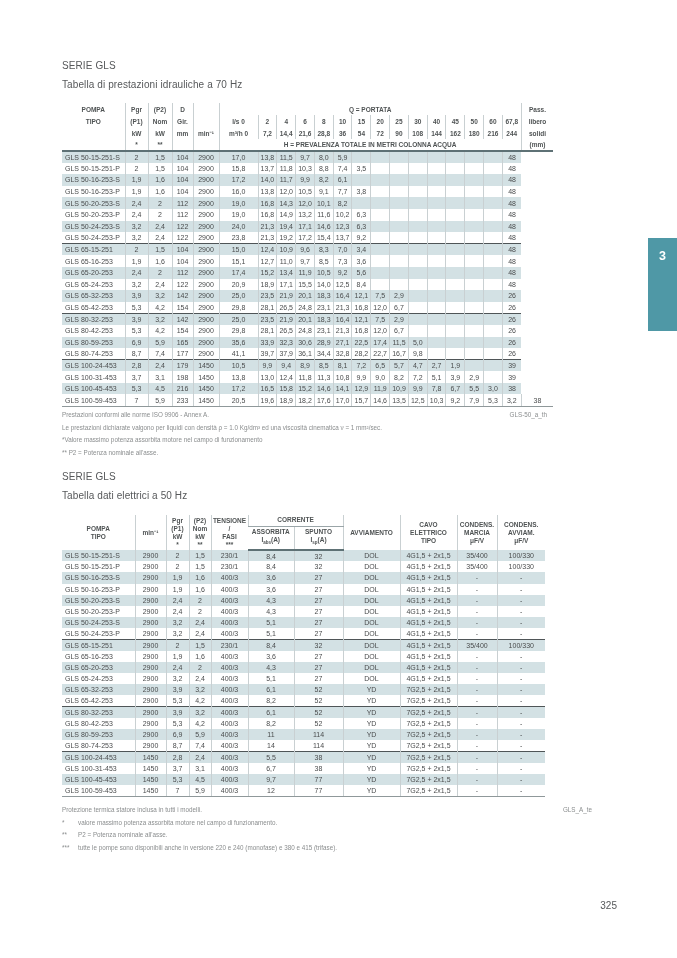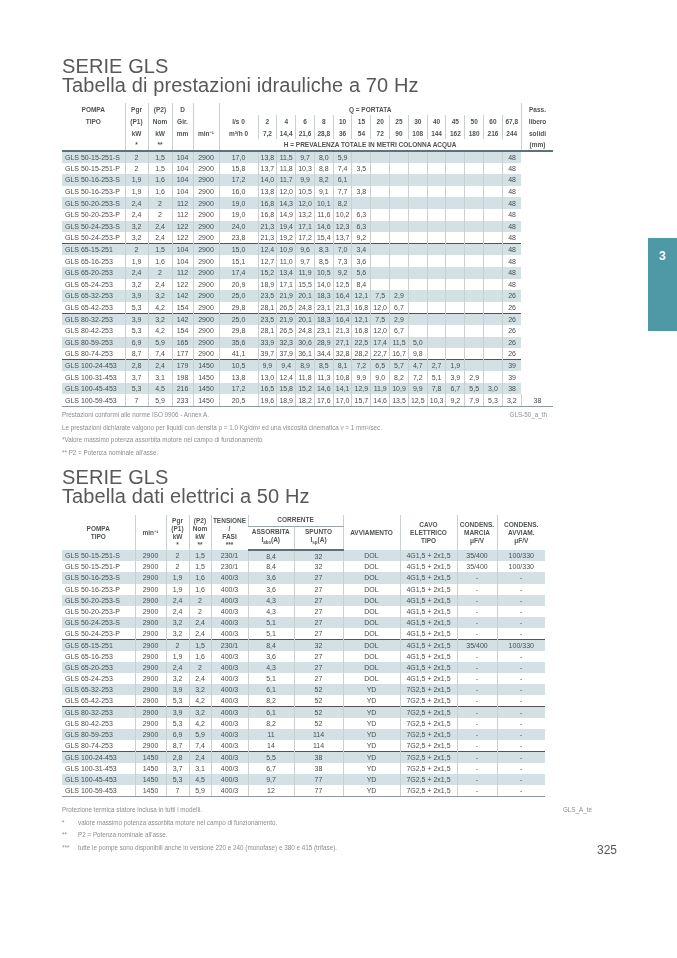--- a/index.html
+++ b/index.html
@@ -1,19 +1,19 @@
 <!DOCTYPE html>
 <html><head>
 <meta charset="utf-8">
 <style>
   * { margin:0; padding:0; box-sizing:border-box; }
   body { background:#ffffff; font-family:"Liberation Sans", sans-serif; }
   #page { position:relative; width:677px; height:958px; background:#fff; overflow:hidden; color:#4a4c4d; }
 
-  .section-title { position:absolute; left:62px; color:#56585a; font-size:20px; line-height:18.5px; font-weight:400; letter-spacing:.1px; }
+  .section-title { position:absolute; left:62px; color:#56585a; font-size:10px; line-height:18.5px; font-weight:400; letter-spacing:.1px; }
 
   
   table { border-collapse:collapse; table-layout:fixed; }
   th, td { border-left:1px solid #c9d0d2; font-weight:normal; overflow:hidden; white-space:nowrap; }
   th:first-child, td:first-child { border-left:none; }
   thead th { font-weight:bold; color:#4f5354; text-align:center; }
   tbody td { text-align:center; color:#4a4c4d; }
   tbody td.tipo { text-align:left; padding-left:3px; }
   tbody tr.shaded { background:#d3e1e4; }
   tbody tr.group-start td { border-top:1.7px solid #4f5557; }
@@ -38,21 +38,21 @@
   #table2 sub { font-size:4.5px; }
 
   
   .footnotes { position:absolute; left:62px; font-size:6.3px; color:#8a8d8e; }
   .fn-line { margin-bottom:5.6px; }
   .code-label { float:right; }
   .fn-marker { display:inline-block; width:16px; }
 
   
   #side-tab { position:absolute; right:0; top:238px; width:29px; height:93px; background:#4f98a6; color:#fff; text-align:center; font-weight:bold; font-size:12.5px; padding-top:11px; }
-  #page-number { position:absolute; top:843px; right:60px; font-size:12px; color:#55585a; }
+  #page-number { position:absolute; top:900px; right:60px; font-size:10px; color:#55585a; }
 </style>
 </head>
 <body>
 
 <div id="page">
 
   <div class="section-title" style="top:57px;">
     <div>SERIE GLS</div>
     <div>Tabella di prestazioni idrauliche a 70 Hz</div>
   </div>

